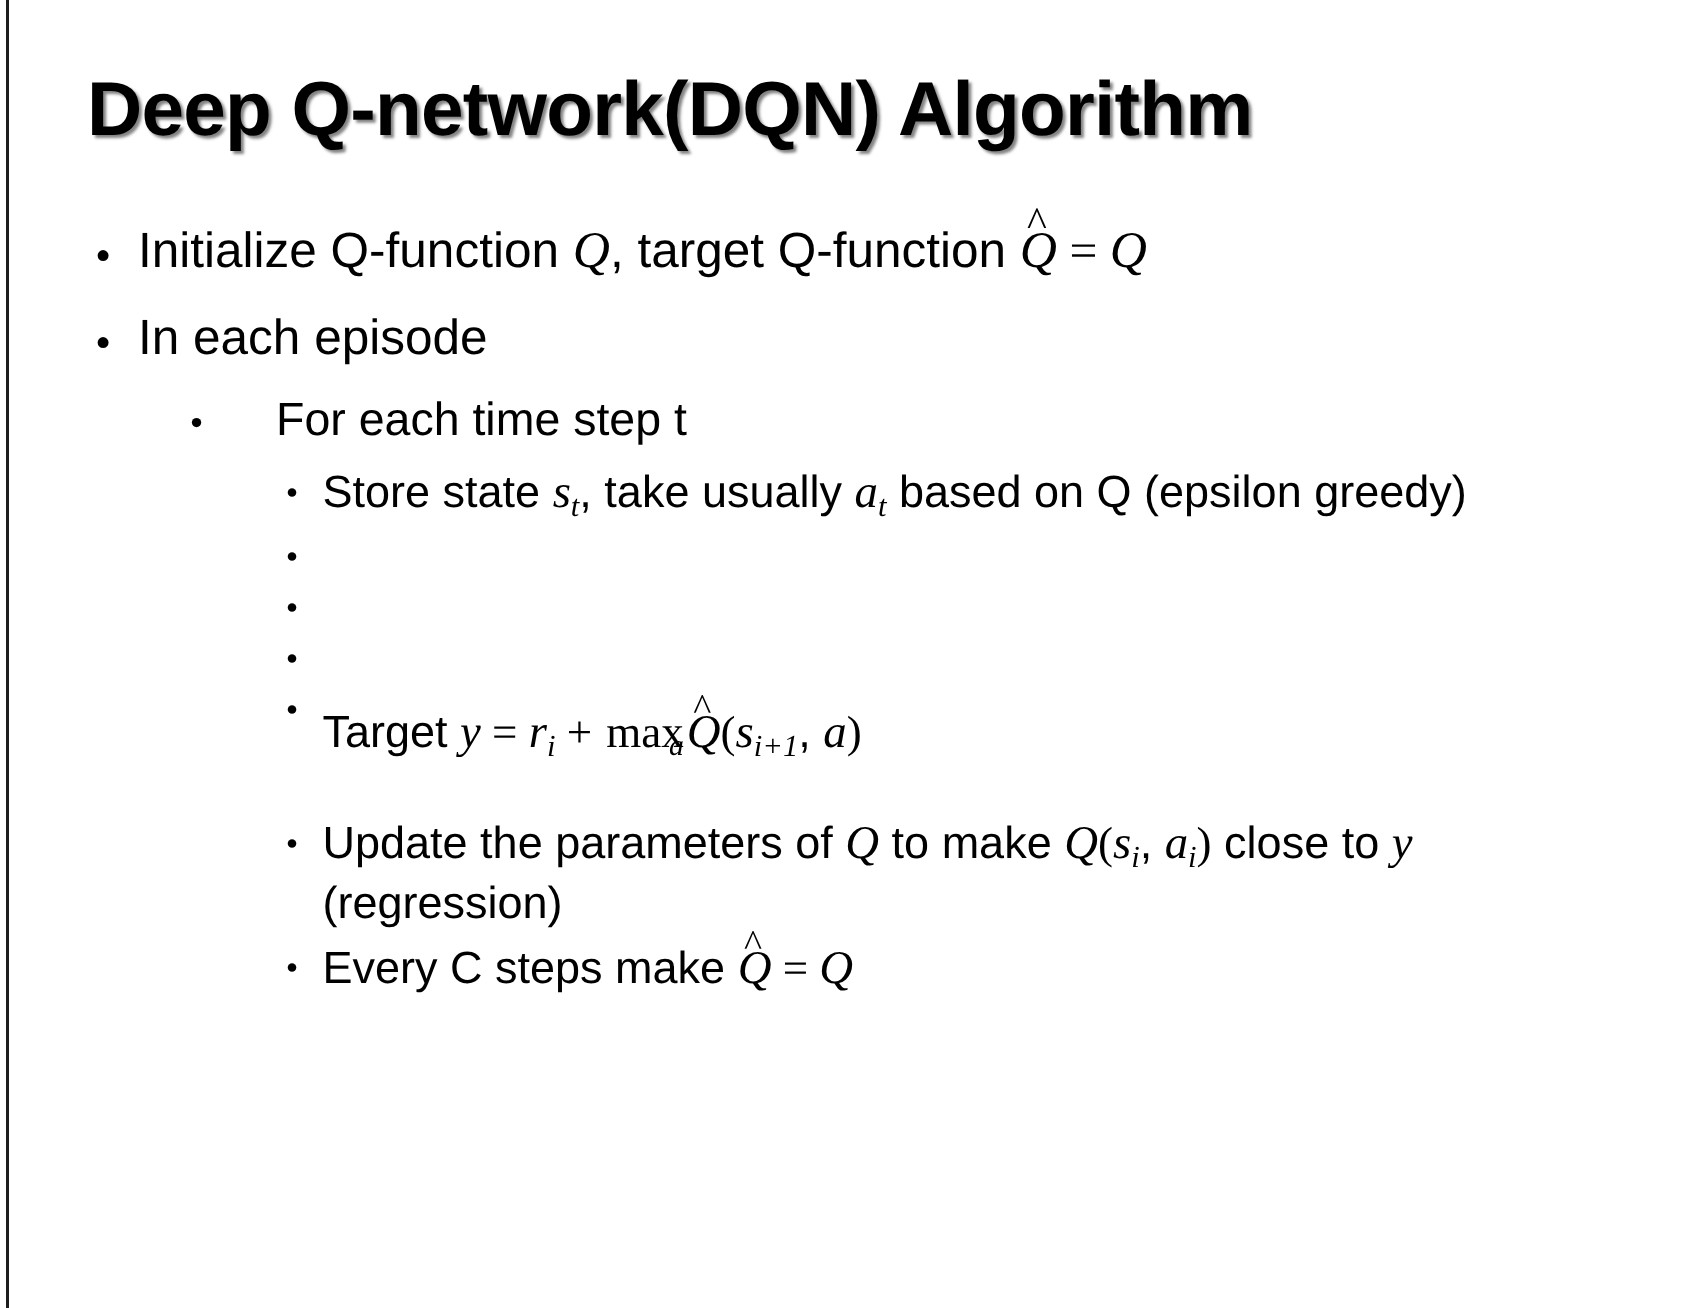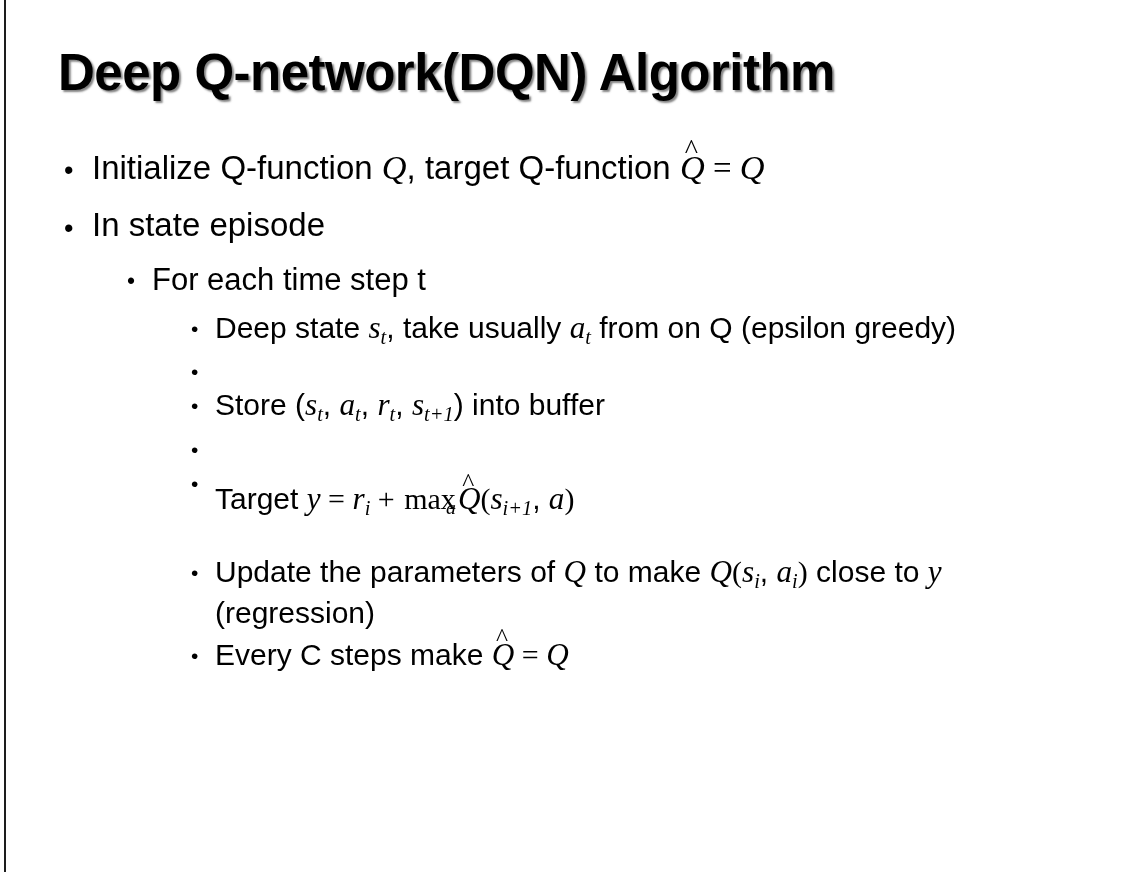--- a/index.html
+++ b/index.html
@@ -93,20 +93,21 @@
   }
   .lvl2 .bullet-mark {
     width: 25px;
     font-size: 23px;
     padding-top: 10px;
   }
   .lvl2 .bullet-text {
     font-size: 31px;
     line-height: 1.28;
     padding-right: 48px;
+    margin-left: 32px;
   }
 
   
   .lvl3 {
     padding-left: 191px;
     margin-bottom: 3px;
   }
   .lvl3 .bullet-mark {
     width: 24px;
     font-size: 21px;
@@ -182,40 +183,39 @@
 
   <div id="body-list">
 
     <div class="bullet-row lvl1">
       <span class="bullet-mark">•</span>
       <span class="bullet-text"><span>Initialize Q-function </span><span class="math">Q</span><span>, target Q-function </span><span class="hat-wrap math"><span>Q</span><span class="hat-mark">^</span></span><span class="math-up"> = </span><span class="math">Q</span></span>
     </div>
 
     <div class="bullet-row lvl1">
       <span class="bullet-mark">•</span>
-      <span class="bullet-text">In state episode</span>
+      <span class="bullet-text">In each episode</span>
     </div>
 
     <div class="bullet-row lvl2">
       <span class="bullet-mark">•</span>
       <span class="bullet-text">For each time step t</span>
     </div>
 
     <div class="bullet-row lvl3">
       <span class="bullet-mark">•</span>
-      <span class="bullet-text"><span>Deep state </span><span class="math">s</span><span class="mathsub">t</span><span>, take usually </span><span class="math">a</span><span class="mathsub">t</span><span> from on Q (epsilon greedy)</span></span>
-    </div>
-
-    <div class="bullet-row lvl3">
-      <span class="bullet-mark">•</span>
-    </div>
-
-    <div class="bullet-row lvl3">
-      <span class="bullet-mark">•</span>
-      <span class="bullet-text"><span>Store (</span><span class="math">s</span><span class="mathsub">t</span><span>, </span><span class="math">a</span><span class="mathsub">t</span><span>, </span><span class="math">r</span><span class="mathsub">t</span><span>, </span><span class="math">s</span><span class="mathsub">t+1</span><span>) into buffer</span></span>
+      <span class="bullet-text"><span>Store state </span><span class="math">s</span><span class="mathsub">t</span><span>, take usually </span><span class="math">a</span><span class="mathsub">t</span><span> based on Q (epsilon greedy)</span></span>
+    </div>
+
+    <div class="bullet-row lvl3">
+      <span class="bullet-mark">•</span>
+    </div>
+
+    <div class="bullet-row lvl3">
+      <span class="bullet-mark">•</span>
     </div>
 
     <div class="bullet-row lvl3">
       <span class="bullet-mark">•</span>
     </div>
 
     <div class="bullet-row lvl3" style="margin-bottom:18px;">
       <span class="bullet-mark">•</span>
       <span class="bullet-text"><span>Target </span><span class="math">y</span><span class="math-up"> = </span><span class="math">r</span><span class="mathsub">i</span><span class="math-up"> + </span><span class="maxop"><span>max</span><span class="maxop-limit">a</span></span><span class="hat-wrap math"><span>Q</span><span class="hat-mark">^</span></span><span class="math-up">(</span><span class="math">s</span><span class="mathsub">i+1</span><span>, </span><span class="math">a</span><span class="math-up">)</span></span>
     </div>

